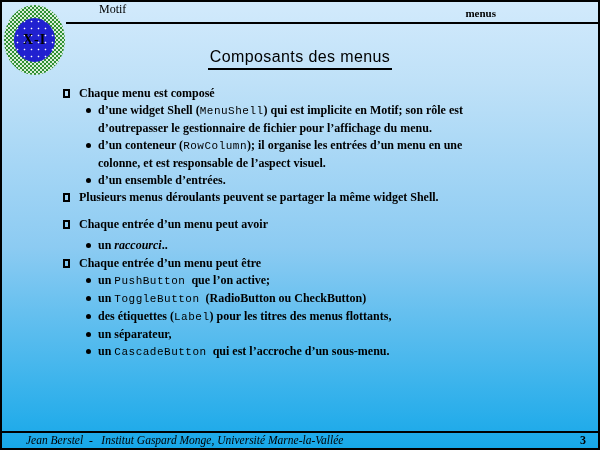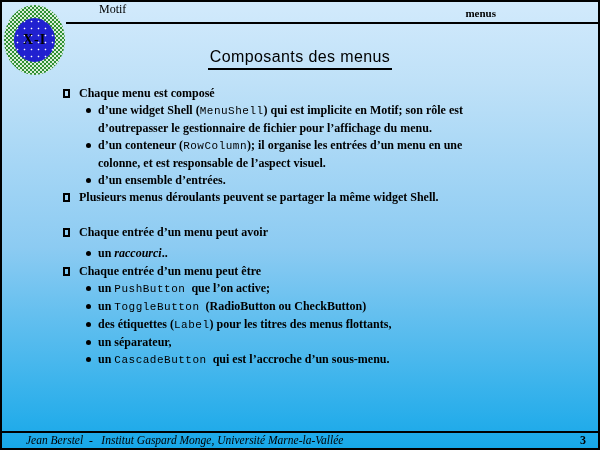--- a/index.html
+++ b/index.html
@@ -117,21 +117,21 @@
       </div>
     </div>
 
     <div class="item" style="">
       <span class="sq"></span>
       <div class="itext">
         <div class="line"><span>Plusieurs menus déroulants peuvent se partager la même widget Shell.</span></div>
       </div>
     </div>
 
-    <div class="item" style="margin-top:18px;">
+    <div class="item" style="margin-top:10px;">
       <span class="sq"></span>
       <div class="itext">
         <div class="line"><span>Chaque entrée d’un menu peut avoir</span></div>
         <div class="subs" style="margin-top:4px;">
           <div class="sub">
             <span class="dot"></span>
             <div class="stext">
               <div class="line"><span>un </span><span class="it">raccourci</span><span>..</span></div>
             </div>
           </div>

